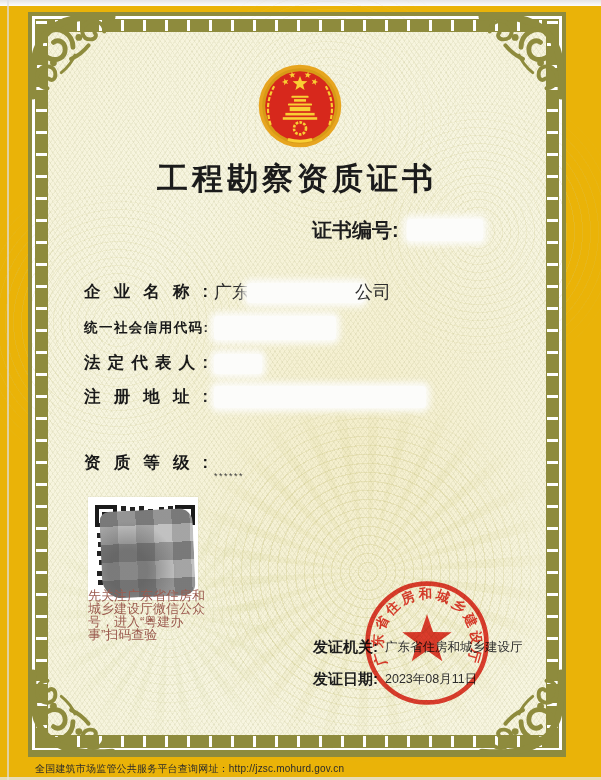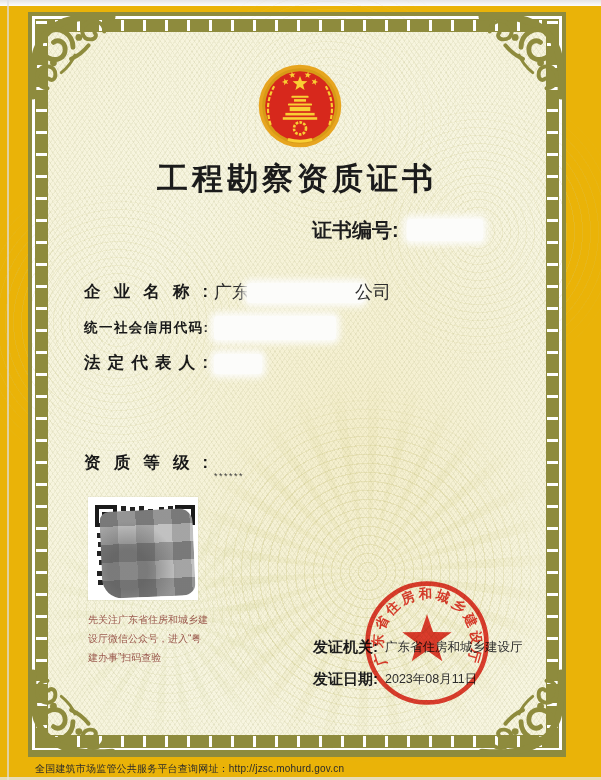--- a/index.html
+++ b/index.html
@@ -91,22 +91,22 @@
   .mods1 { position:absolute; left:33px; top:9px; width:5px; height:5px; background:#222;
     box-shadow:9px 1px #222,18px 0 #222,27px 3px #222,38px 1px #222,47px 0 #222,2px 9px #222,11px 10px #222; }
   .mods2 { position:absolute; left:9px; top:36px; width:5px; height:5px; background:#222;
     box-shadow:1px 9px #222,0 18px #222,2px 27px #222,0 38px #222,1px 47px #222; }
   .qr-blur { position:absolute; left:13px; top:13px; width:93px; height:87px;
     transform:rotate(-2.5deg); border-radius:10px 14px 12px 20px;
     background:
       radial-gradient(circle at 28% 68%, rgba(88,88,88,.55) 0 22%, transparent 55%),
       repeating-linear-gradient(0deg, rgba(70,70,70,.28) 0 18px, rgba(235,235,235,.25) 18px 36px),
       repeating-linear-gradient(90deg, #8d8d8d 0 18px, #b3b3b3 18px 36px); }
-  .qr-caption { position:absolute; left:60px; top:598px; width:122px;
-    font-size:10px; line-height:19px; color:#9b5a4e; }
+  .qr-caption { position:absolute; left:60px; top:577px; width:122px;
+    font-size:13px; line-height:13px; color:#9b5a4e; }
 
   
   .irow { position:absolute; left:285px; height:24px; display:flex; align-items:center; white-space:nowrap; }
   .ilabel { font-size:15px; font-weight:bold; color:#1c1c1c; }
   .ival { margin-left:7px; font-size:12.5px; color:#2e2e2e; }
   .i-auth { top:623px; }
   .i-date { top:655px;align-items:center; }
 
   
   .seal { position:absolute; left:334px; top:566px; width:130px; height:130px;
@@ -232,20 +232,24 @@
         <span class="fval"><span>广东</span><span class="redact r-name"></span><span>公司</span></span>
       </div>
       <div class="frow" style="top:339px">
         <span class="flabel">法定代表人:</span>
         <span class="fval"><span class="redact r-person"></span></span>
       </div>
       <div class="frow" style="top:304px">
         <span class="flabel flabel-long">统一社会信用代码:</span>
         <span class="fval"><span class="redact r-code"></span></span>
       </div>
+      <div class="frow" style="top:373px">
+        <span class="flabel">注册地址:</span>
+        <span class="fval"><span class="redact r-addr"></span></span>
+      </div>
       <div class="frow" style="top:439px">
         <span class="flabel">资质等级:</span>
         <span class="fnote">******</span>
       </div>
 
       <div class="qr">
         <div class="finder"></div>
         <div class="finder2"></div>
         <div class="mods1"></div>
         <div class="mods2"></div>

